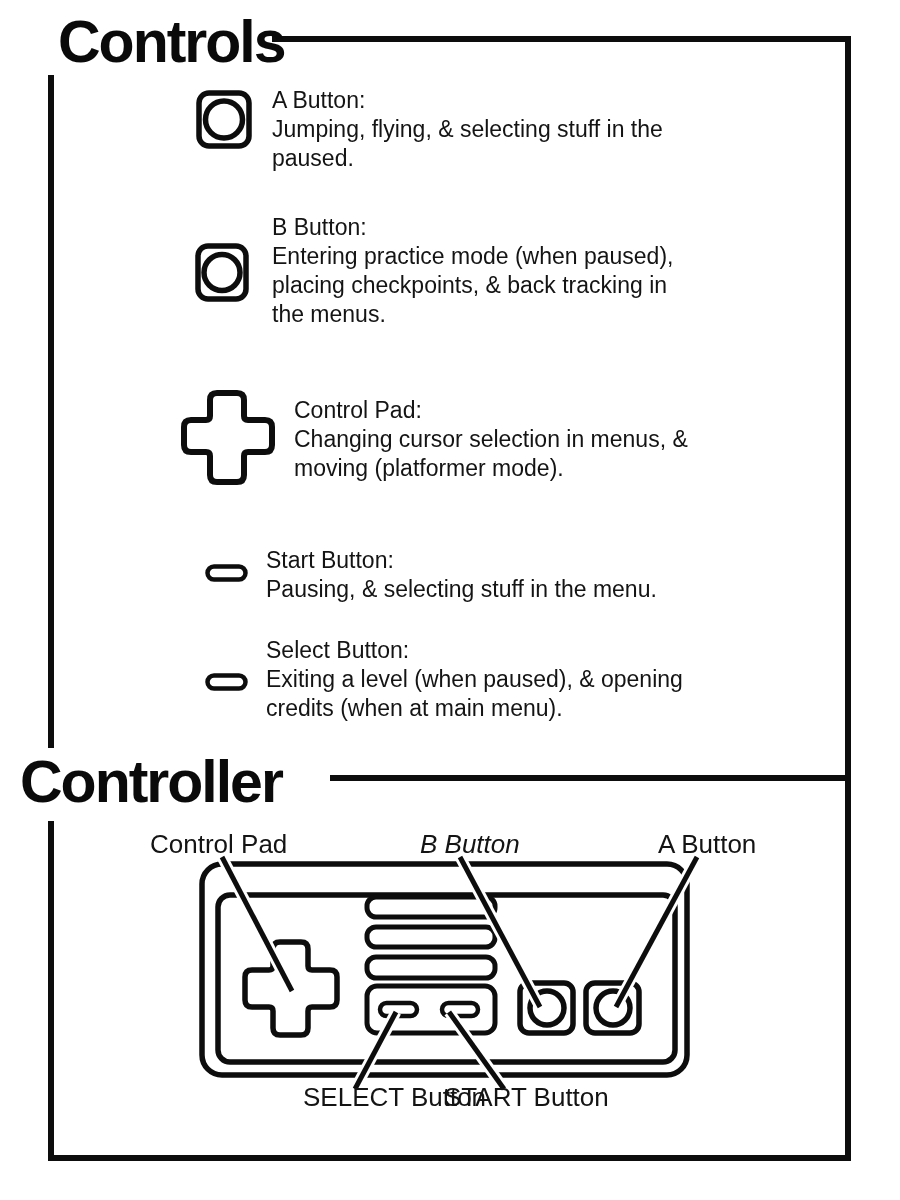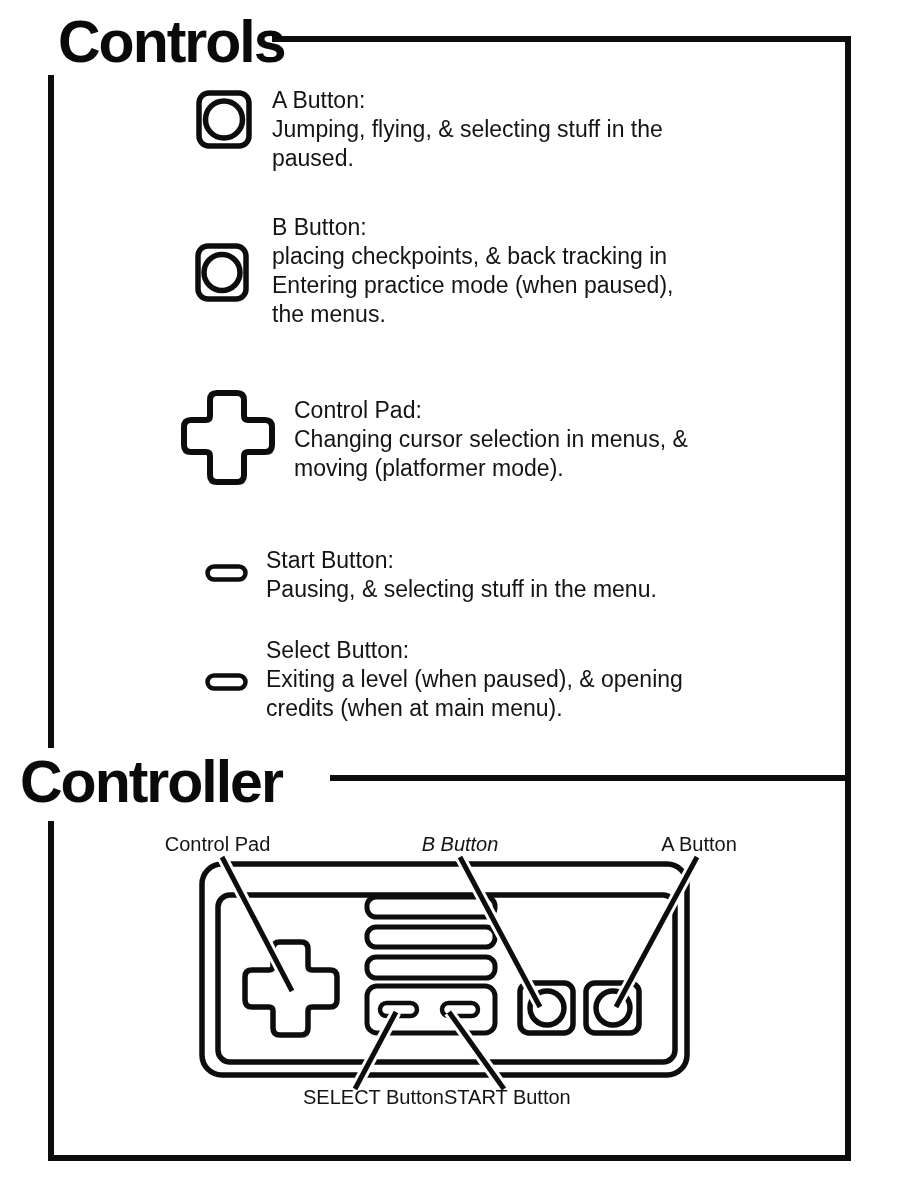--- a/index.html
+++ b/index.html
@@ -9,21 +9,21 @@
   }
   .rule{position:absolute;background:#0d0d0d;z-index:1;}
   .title{
     position:absolute;font-weight:bold;font-size:59px;letter-spacing:-2px;
     line-height:1.1;color:#0a0a0a;z-index:3;white-space:nowrap;
   }
   .title.boxed{background:#fff;padding:2px 14px 6px 0;margin-top:14px;}
   .txt{position:absolute;font-size:23px;line-height:29px;color:#141414;z-index:2;white-space:nowrap;}
   .icon{position:absolute;z-index:2;}
   .diag-label{
-    position:absolute;font-size:20px;line-height:22px;color:#141414;
+    position:absolute;font-size:26px;line-height:22px;color:#141414;
     text-align:center;z-index:3;white-space:nowrap;
   }
   svg{display:block;}
 </style>
 </head>
 <body>
 
 <div class="page">
 
   <div class="rule" style="left:272px;top:36px;width:573px;height:6px;"></div>
@@ -44,22 +44,22 @@
     <div>Jumping, flying, &amp; selecting stuff in the</div>
     <div>paused.</div>
   </div>
 
   <svg class="icon" style="left:195px;top:243px;" width="54" height="59" viewBox="0 0 54 59">
     <rect x="3" y="3" width="48" height="53" rx="10" fill="none" stroke="#0d0d0d" stroke-width="5.5"></rect>
     <circle cx="27" cy="29.5" r="18" fill="none" stroke="#0d0d0d" stroke-width="5.5"></circle>
   </svg>
   <div class="txt" style="left:272px;top:213px;">
     <div>B Button:</div>
+    <div>Entering practice mode (when paused),</div>
     <div>placing checkpoints, &amp; back tracking in</div>
-    <div>Entering practice mode (when paused),</div>
     <div>the menus.</div>
   </div>
 
   <svg class="icon" style="left:181px;top:390px;" width="94" height="95" viewBox="0 0 94 95">
     <path d="M 36 3 L 56 3 Q 63 3 63 10 L 63 26 Q 63 30 67 30 L 84 30 Q 91 30 91 37 L 91 55 Q 91 62 84 62 L 67 62 Q 63 62 63 66 L 63 85 Q 63 92 56 92 L 36 92 Q 29 92 29 85 L 29 66 Q 29 62 25 62 L 10 62 Q 3 62 3 55 L 3 37 Q 3 30 10 30 L 25 30 Q 29 30 29 26 L 29 10 Q 29 3 36 3 Z" fill="none" stroke="#0d0d0d" stroke-width="6"></path>
   </svg>
   <div class="txt" style="left:294px;top:396px;">
     <div>Control Pad:</div>
     <div>Changing cursor selection in menus, &amp;</div>
     <div>moving (platformer mode).</div>

